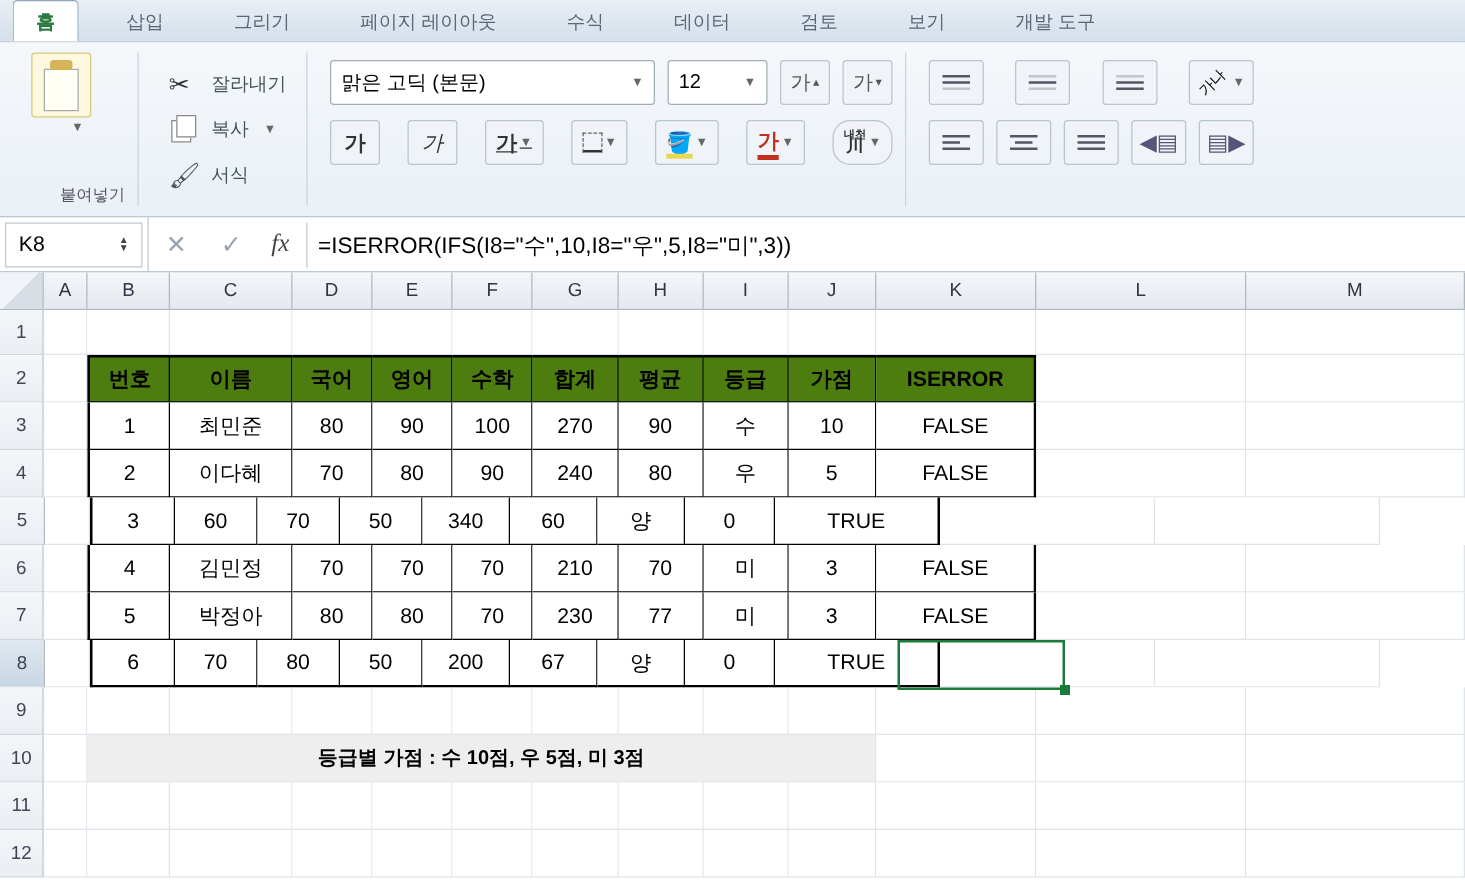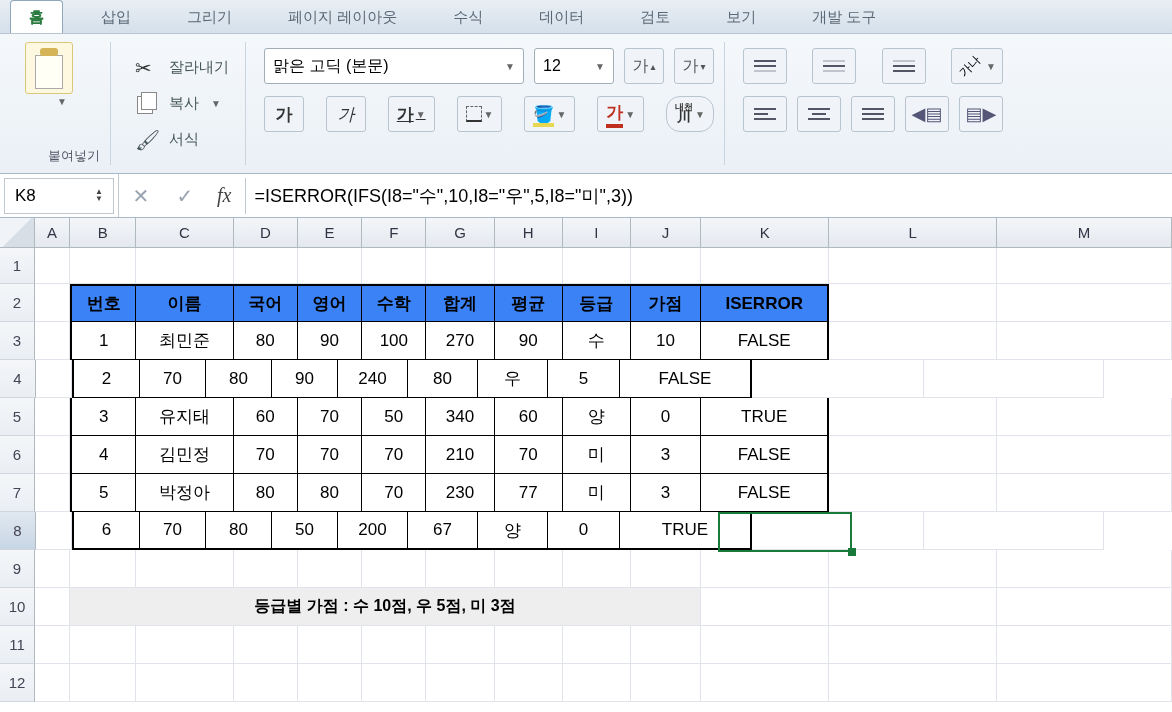--- a/index.html
+++ b/index.html
@@ -175,21 +175,21 @@
     .cell {
       border-right:1px solid #e0e4ea; border-bottom:1px solid #e0e4ea;
       display:flex; align-items:center; justify-content:center;
       font-size:17px; background:#fff; overflow:hidden; white-space:nowrap;
     }
     .tbl { border-right:1.5px solid #000; border-bottom:1.5px solid #000; }
     .tbl.top { border-top: 2px solid #000; }
     .tbl.left { border-left: 2px solid #000; }
     .tbl.right { border-right: 2px solid #000; }
     .tbl.bottom { border-bottom: 2px solid #000; }
-    .tbl.hdr { background:#3b82f6; font-weight:600; }
+    .tbl.hdr { background:#4d7c0f; font-weight:600; }
     .tbl.name { justify-content:center; }
     .note-cell { background:#eeeeee; font-weight:700; font-size:16px; justify-content:center; }
     
     .col-A{width:36px} .col-B{width:68px} .col-C{width:100px} .col-D{width:66px}
     .col-E{width:66px} .col-F{width:66px} .col-G{width:70px} .col-H{width:70px}
     .col-I{width:70px} .col-J{width:72px} .col-K{width:132px} .col-L{width:172px} .col-M{width:180px}
     
     .active-cell-outline {
       position:absolute; border:2.5px solid #1a7a3a; pointer-events:none; z-index:5;
     }
@@ -414,36 +414,36 @@
       <div class="cell col-I tbl">수</div>
       <div class="cell col-J tbl">10</div>
       <div class="cell col-K tbl right">FALSE</div>
       <div class="cell col-L"></div>
       <div class="cell col-M"></div>
     </div>
     <div class="grid-row">
       <div class="row-h">4</div>
       <div class="cell col-A"></div>
       <div class="cell col-B tbl left">2</div>
+      <div class="cell col-C tbl name">이다혜</div>
       <div class="cell col-D tbl">70</div>
       <div class="cell col-E tbl">80</div>
       <div class="cell col-F tbl">90</div>
       <div class="cell col-G tbl">240</div>
       <div class="cell col-H tbl">80</div>
       <div class="cell col-I tbl">우</div>
       <div class="cell col-J tbl">5</div>
       <div class="cell col-K tbl right">FALSE</div>
       <div class="cell col-L"></div>
       <div class="cell col-M"></div>
     </div>
     <div class="grid-row">
       <div class="row-h">5</div>
       <div class="cell col-A"></div>
       <div class="cell col-B tbl left">3</div>
-      <div class="cell col-C tbl name">유지태</div>
       <div class="cell col-D tbl">60</div>
       <div class="cell col-E tbl">70</div>
       <div class="cell col-F tbl">50</div>
       <div class="cell col-G tbl">340</div>
       <div class="cell col-H tbl">60</div>
       <div class="cell col-I tbl">양</div>
       <div class="cell col-J tbl">0</div>
       <div class="cell col-K tbl right">TRUE</div>
       <div class="cell col-L"></div>
       <div class="cell col-M"></div>

